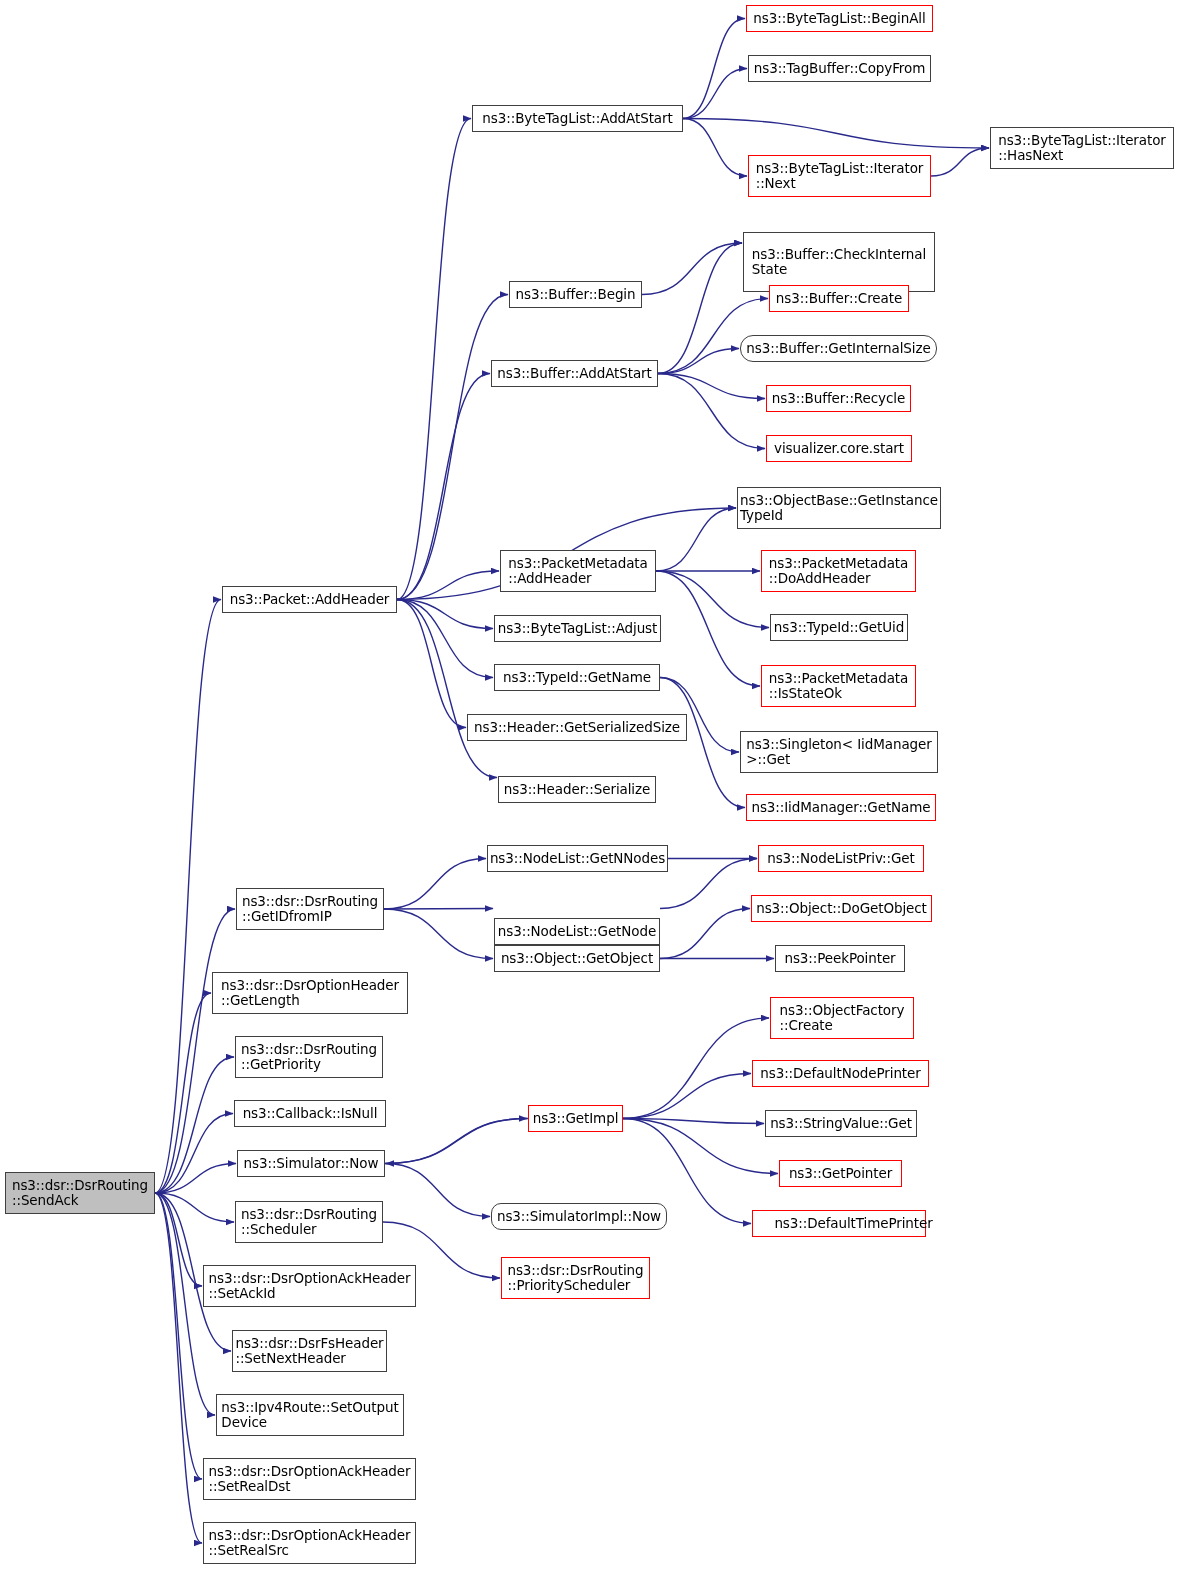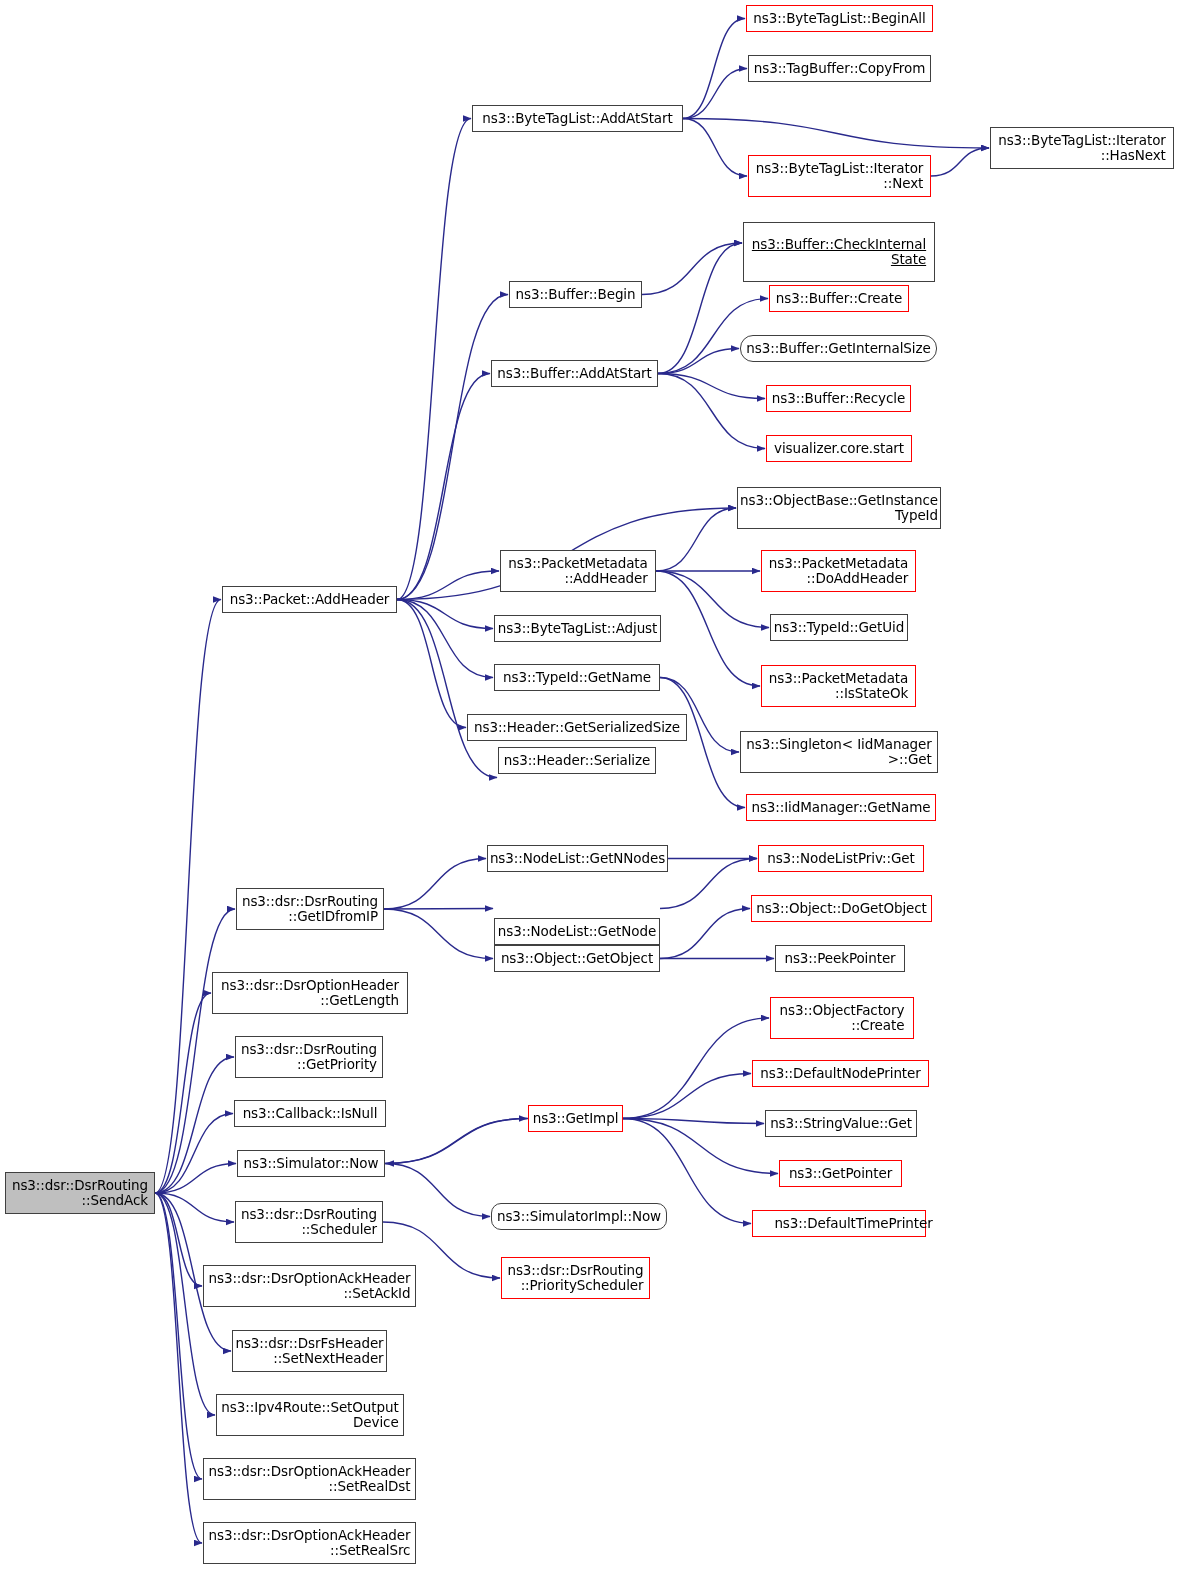--- a/index.html
+++ b/index.html
@@ -14,21 +14,21 @@
   svg#edges{
     position:absolute;left:0;top:0;width:1195px;height:1591px;
     pointer-events:none;
   }
   .node{
     position:absolute;
     box-sizing:border-box;
     display:flex;
     align-items:center;
     justify-content:center;
-    text-align:right;
+    text-align:left;
     background:#ffffff;
     border:1px solid #404040;
     color:#000000;
     font-size:13.5px;
     line-height:15.5px;
     letter-spacing:-0.1px;
     white-space:pre-line;
     padding:0 3px;
     z-index:5;
   }
@@ -105,42 +105,42 @@
   <div id="node-layer">
       <div class="node hl" style="left: 5px; top: 1172px; width: 150px; height: 42px;">ns3::dsr::DsrRouting
 ::SendAck</div>
       <div class="node" style="left: 472px; top: 105px; width: 211px; height: 27px;">ns3::ByteTagList::AddAtStart</div>
       <div class="node red" style="left: 746px; top: 5px; width: 187px; height: 27px;">ns3::ByteTagList::BeginAll</div>
       <div class="node" style="left: 748px; top: 55px; width: 183px; height: 27px;">ns3::TagBuffer::CopyFrom</div>
       <div class="node red" style="left: 748px; top: 155px; width: 183px; height: 42px;">ns3::ByteTagList::Iterator
 ::Next</div>
       <div class="node" style="left: 990px; top: 127px; width: 184px; height: 42px;">ns3::ByteTagList::Iterator
 ::HasNext</div>
-      <div class="node" style="left: 743px; top: 222px; width: 192px; height: 60px; text-decoration: underline;">ns3::Buffer::CheckInternal
+      <div class="node" style="left: 743px; top: 232px; width: 192px; height: 60px;">ns3::Buffer::CheckInternal
 State</div>
       <div class="node" style="left: 509px; top: 281px; width: 133px; height: 27px;">ns3::Buffer::Begin</div>
       <div class="node red" style="left: 769px; top: 285px; width: 140px; height: 27px;">ns3::Buffer::Create</div>
       <div class="node" style="left: 491px; top: 360px; width: 167px; height: 27px;">ns3::Buffer::AddAtStart</div>
       <div class="node" style="left: 740px; top: 335px; width: 197px; height: 27px; border-radius: 13px;">ns3::Buffer::GetInternalSize</div>
       <div class="node red" style="left: 766px; top: 385px; width: 145px; height: 27px;">ns3::Buffer::Recycle</div>
       <div class="node red" style="left: 766px; top: 435px; width: 146px; height: 27px;">visualizer.core.start</div>
       <div class="node" style="left: 222px; top: 586px; width: 175px; height: 27px;">ns3::Packet::AddHeader</div>
       <div class="node" style="left: 500px; top: 550px; width: 156px; height: 42px;">ns3::PacketMetadata
 ::AddHeader</div>
       <div class="node" style="left: 737px; top: 487px; width: 204px; height: 42px;">ns3::ObjectBase::GetInstance
 TypeId</div>
       <div class="node red" style="left: 761px; top: 550px; width: 155px; height: 42px;">ns3::PacketMetadata
 ::DoAddHeader</div>
       <div class="node" style="left: 770px; top: 614px; width: 138px; height: 27px;">ns3::TypeId::GetUid</div>
       <div class="node red" style="left: 761px; top: 665px; width: 155px; height: 42px;">ns3::PacketMetadata
 ::IsStateOk</div>
       <div class="node" style="left: 494px; top: 615px; width: 167px; height: 27px;">ns3::ByteTagList::Adjust</div>
       <div class="node" style="left: 494px; top: 664px; width: 166px; height: 27px;">ns3::TypeId::GetName</div>
       <div class="node" style="left: 467px; top: 714px; width: 220px; height: 27px;">ns3::Header::GetSerializedSize</div>
-      <div class="node" style="left: 498px; top: 747px; width: 158px; height: 27px;">ns3::Header::Serialize</div>
+      <div class="node" style="left: 498px; top: 776px; width: 158px; height: 27px;">ns3::Header::Serialize</div>
       <div class="node" style="left: 740px; top: 731px; width: 198px; height: 42px;">ns3::Singleton&lt; IidManager
 &gt;::Get</div>
       <div class="node red" style="left: 746px; top: 794px; width: 190px; height: 27px;">ns3::IidManager::GetName</div>
       <div class="node" style="left: 236px; top: 888px; width: 148px; height: 42px;">ns3::dsr::DsrRouting
 ::GetIDfromIP</div>
       <div class="node" style="left: 487px; top: 845px; width: 181px; height: 27px;">ns3::NodeList::GetNNodes</div>
       <div class="node red" style="left: 758px; top: 845px; width: 166px; height: 27px;">ns3::NodeListPriv::Get</div>
       <div class="node" style="left: 494px; top: 895px; width: 166px; height: 27px; margin-top: 23px;">ns3::NodeList::GetNode</div>
       <div class="node red" style="left: 751px; top: 895px; width: 181px; height: 27px;">ns3::Object::DoGetObject</div>
       <div class="node" style="left: 494px; top: 945px; width: 166px; height: 27px;">ns3::Object::GetObject</div>

